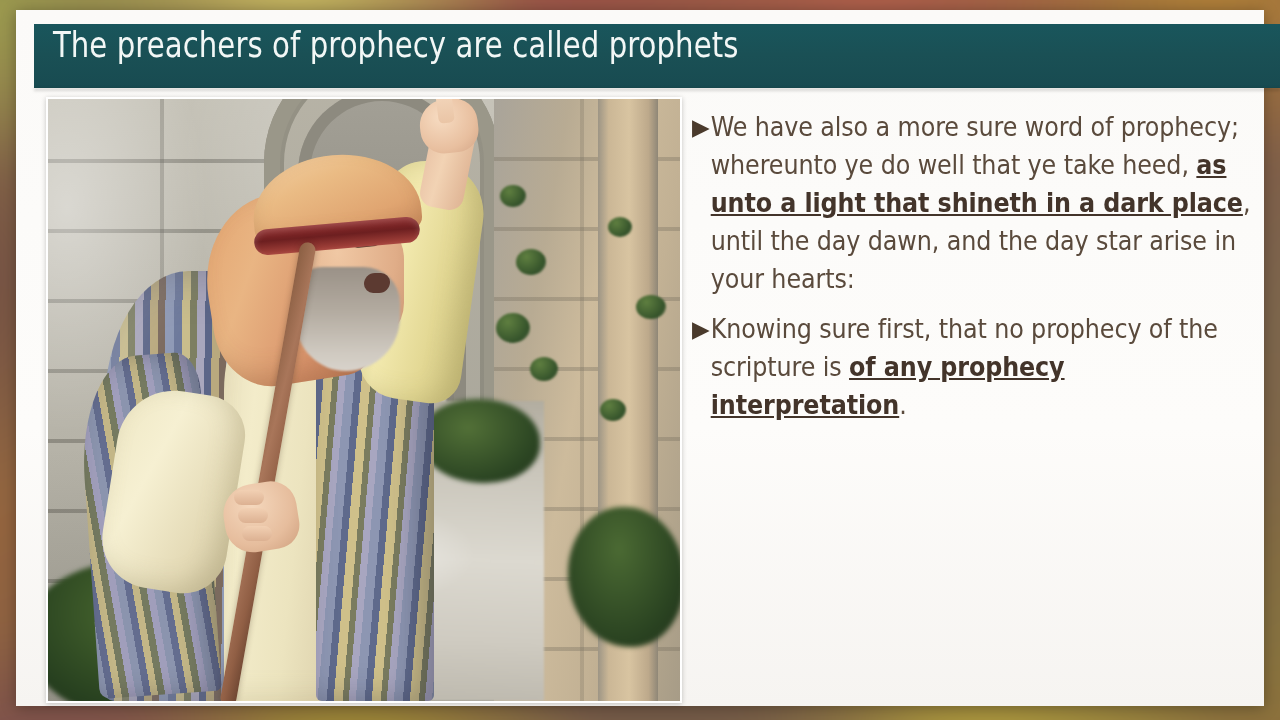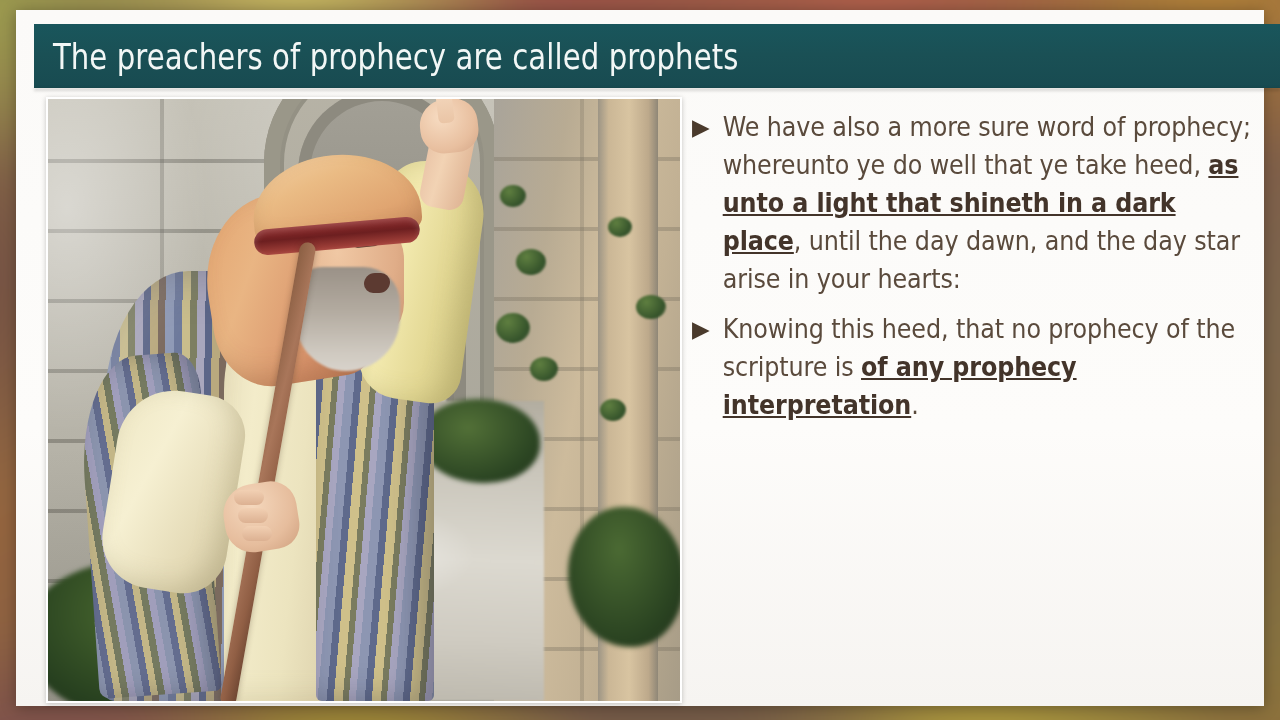--- a/index.html
+++ b/index.html
@@ -37,21 +37,21 @@
     left:16px; top:10px; width:1248px; height:696px;
     background:linear-gradient(180deg,#fbfaf8 0%, #fdfcfa 60%, #f6f4f1 100%);
     box-shadow:0 2px 14px rgba(0,0,0,0.30);
   }
 
   
   #titlebar {
     position:absolute;
     left:18px; top:14px; width:1246px; height:64px;
     background:linear-gradient(180deg,#19565c 0%, #1a5055 48%, #184b51 100%);
-    display:flex; align-items:center;
+    display:flex; align-items:flex-start;
   }
   #titlebar::after {
     content:""; position:absolute; left:0; right:0; bottom:-3px; height:3px;
     background:rgba(0,0,0,0.14); filter:blur(1.5px);
   }
   #slide-title {
     font-family:"DejaVu Sans Condensed","Liberation Sans", sans-serif;
     font-size:36px; font-weight:300;
     color:#f2f7f6; letter-spacing:0.1px;
     padding-left:21px; white-space:nowrap;
@@ -344,21 +344,20 @@
     flex:0 0 auto;
     color:#4a3a2c;
     font-size:23px; line-height:38px;
     margin-right:1px;
   }
   .btext {
     font-family:"DejaVu Sans Condensed","Liberation Sans", sans-serif;
     font-size:26.5px; line-height:38px;
     color:#5a4a3c;
     letter-spacing:-0.1px;
-    margin-left:12px;
   }
   .btext .em {
     font-weight:bold;
     color:#43342a;
     text-decoration:underline;
     text-underline-offset:2px;
   }
 </style>
 </head>
 <body>
@@ -435,19 +434,19 @@
     <div class="bullet">
       <span class="marker">▶</span>
       <div class="btext">
         <span>We have also a more sure word of prophecy; whereunto ye do well that ye take heed, </span><span class="em">as unto a light that shineth in a dark place</span><span>, until the day dawn, and the day star arise in your hearts:</span>
       </div>
     </div>
 
     <div class="bullet">
       <span class="marker">▶</span>
       <div class="btext">
-        <span>Knowing this heed, that no prophecy of the scripture is </span><span class="em">of any prophecy interpretation</span><span>.</span>
+        <span>Knowing sure first, that no prophecy of the scripture is </span><span class="em">of any prophecy interpretation</span><span>.</span>
       </div>
     </div>
 
   </div>
 
 </div>
 
 </body></html>

